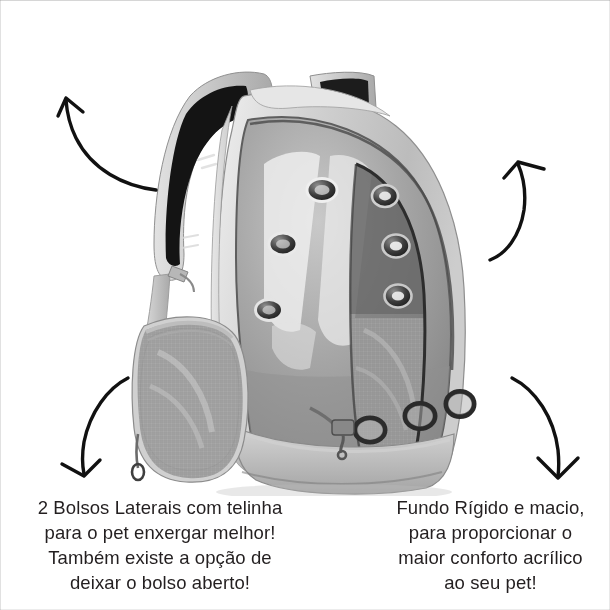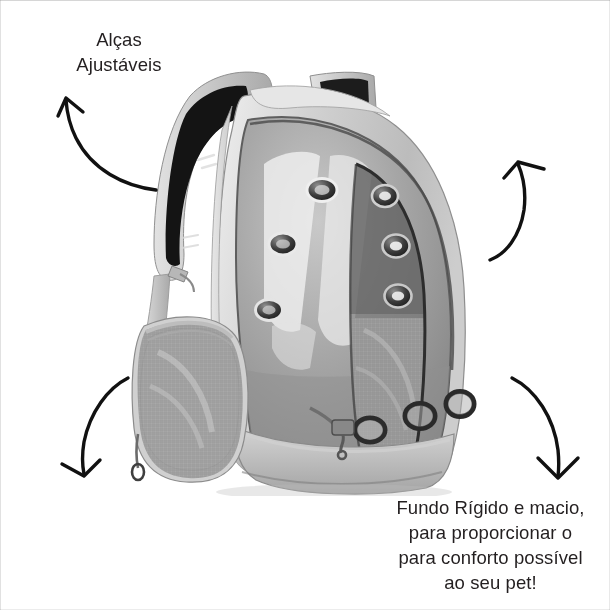--- a/index.html
+++ b/index.html
@@ -252,23 +252,25 @@
     </svg>
   </div>
 
   <div class="arrow" id="arrow-base" style="left:492px;top:372px;">
     <svg width="112" height="112" viewBox="0 0 112 112">
       <path d="M20 6 C 44 18 62 46 66 78 C 67 88 67 96 66 104" fill="none" stroke="#111" stroke-width="3.4" stroke-linecap="round"></path>
       <path d="M66 106 L 46 86 M66 106 L 86 86" fill="none" stroke="#111" stroke-width="3.4" stroke-linecap="round"></path>
     </svg>
   </div>
 
-  <div class="callout" id="callout-straps">Alças
-Ajustáveis</div>
-
-
+
+
+  <div class="callout" id="callout-pockets">2 Bolsos Laterais com telinha
+para o pet enxergar melhor!
+Também existe a opção de
+deixar o bolso aberto!</div>
 
   <div class="callout" id="callout-base">Fundo Rígido e macio,
 para proporcionar o
-para conforto possível
+maior conforto acrílico
 ao seu pet!</div>
 
 </div>
 
 </body></html>

